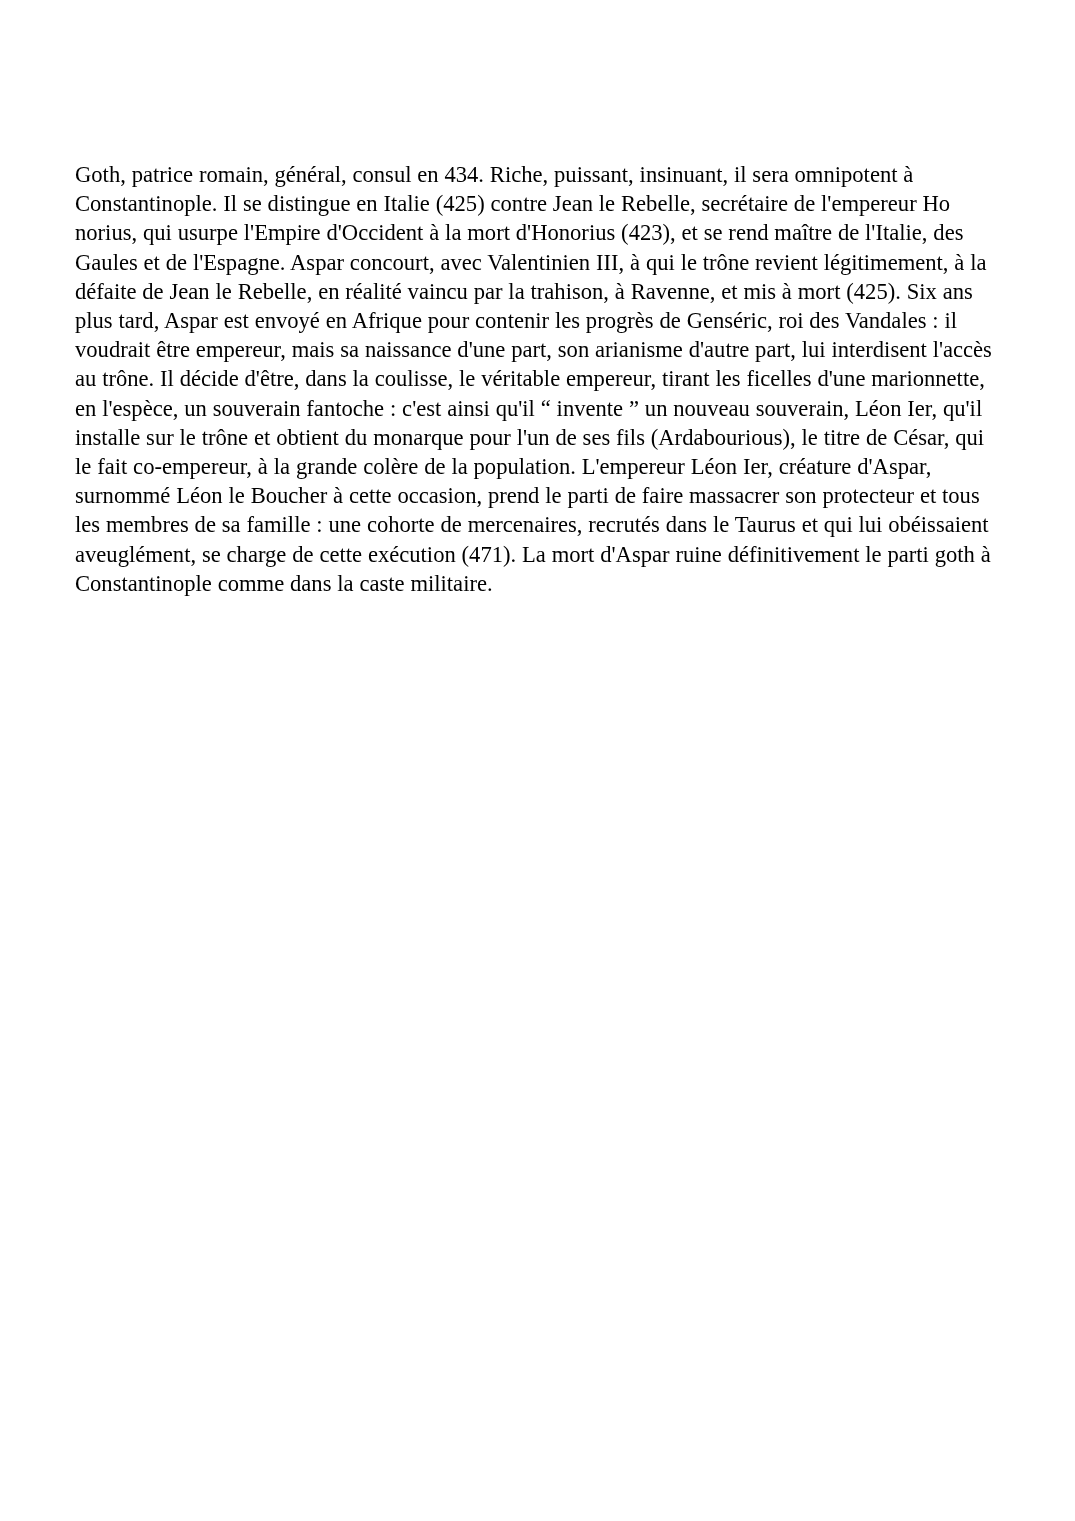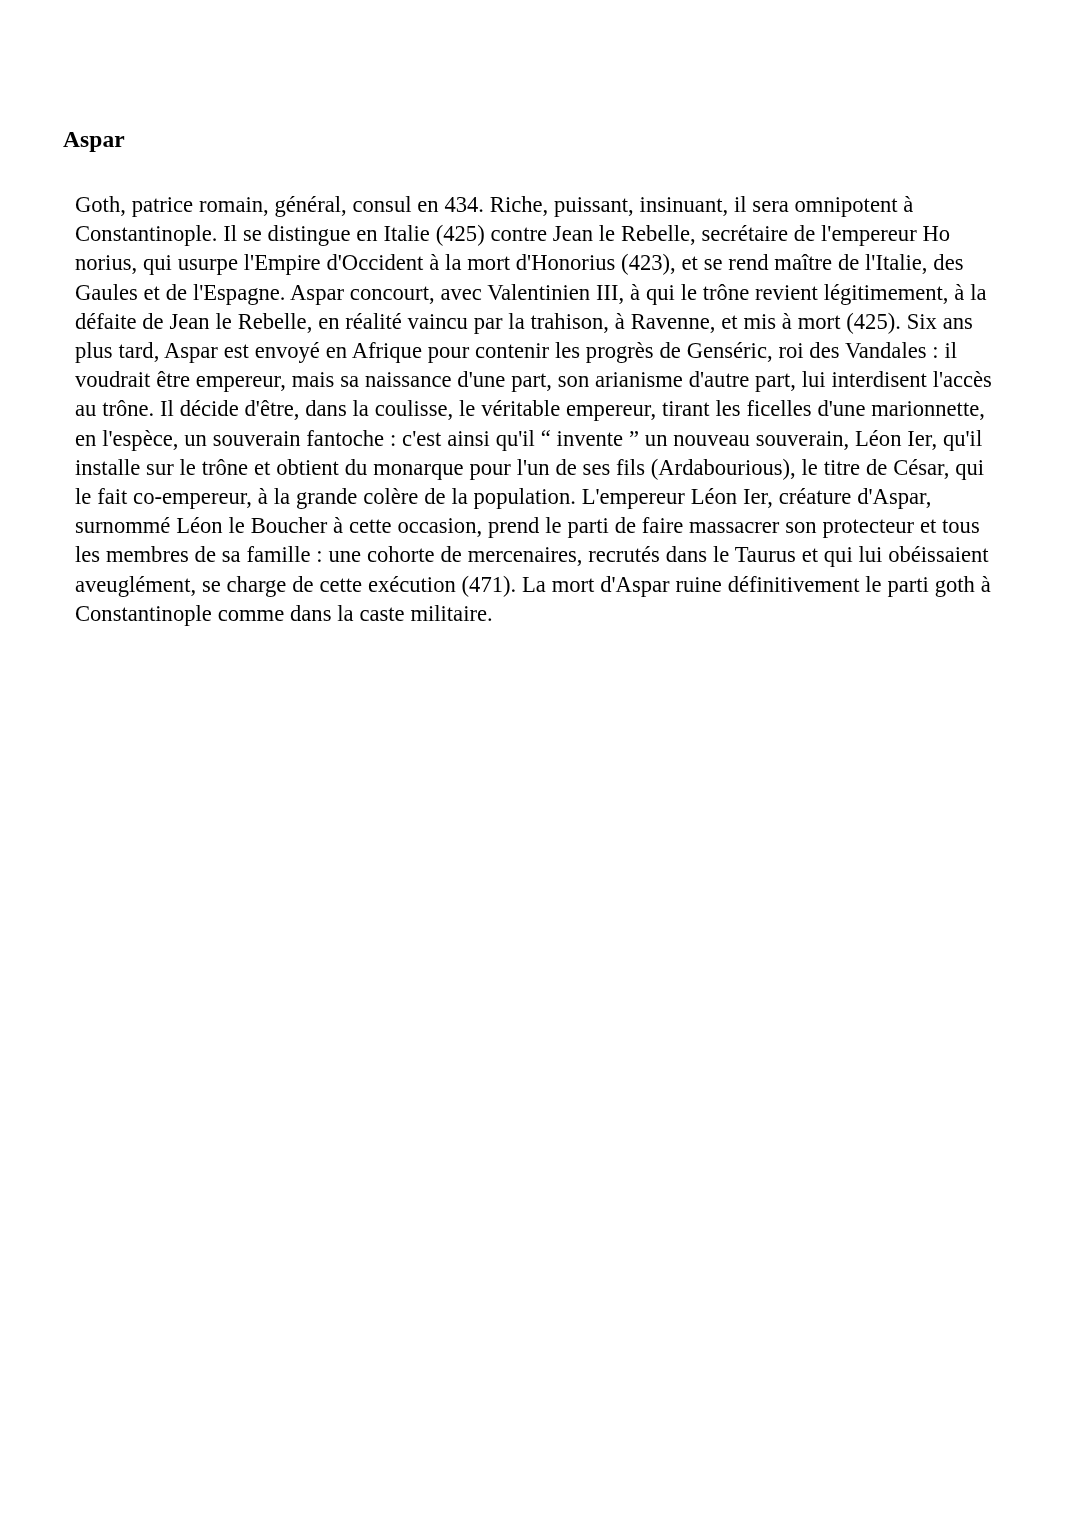--- a/index.html
+++ b/index.html
@@ -55,19 +55,18 @@
     white-space: normal;
   }
 </style>
 </head>
 <body>
 
 <div class="page">
   <div class="content">
 
     <h1 class="entry-heading">
-      <span class="line">Aspar</span>
     </h1>
 
     <p class="entry-body">Goth, patrice romain, général, consul en 434. Riche, puissant, insinuant, il sera omnipotent à Constantinople. Il se distingue en Italie (425) contre Jean le Rebelle, secrétaire de l'empereur Ho norius, qui usurpe l'Empire d'Occident à la mort d'Honorius (423), et se rend maître de l'Italie, des Gaules et de l'Espagne. Aspar concourt, avec Valentinien III, à qui le trône revient légitimement, à la défaite de Jean le Rebelle, en réalité vaincu par la trahison, à Ravenne, et mis à mort (425). Six ans plus tard, Aspar est envoyé en Afrique pour contenir les progrès de Genséric, roi des Vandales : il voudrait être empereur, mais sa naissance d'une part, son arianisme d'autre part, lui interdisent l'accès au trône. Il décide d'être, dans la coulisse, le véritable empereur, tirant les ficelles d'une marionnette, en l'espèce, un souverain fantoche : c'est ainsi qu'il “ invente ” un nouveau souverain, Léon Ier, qu'il installe sur le trône et obtient du monarque pour l'un de ses fils (Ardabourious), le titre de César, qui le fait co-empereur, à la grande colère de la population. L'empereur Léon Ier, créature d'Aspar, surnommé Léon le Boucher à cette occasion, prend le parti de faire massacrer son protecteur et tous les membres de sa famille : une cohorte de mercenaires, recrutés dans le Taurus et qui lui obéissaient aveuglément, se charge de cette exécution (471). La mort d'Aspar ruine définitivement le parti goth à Constantinople comme dans la caste militaire.</p>
 
   </div>
 </div>
 
 </body></html>

